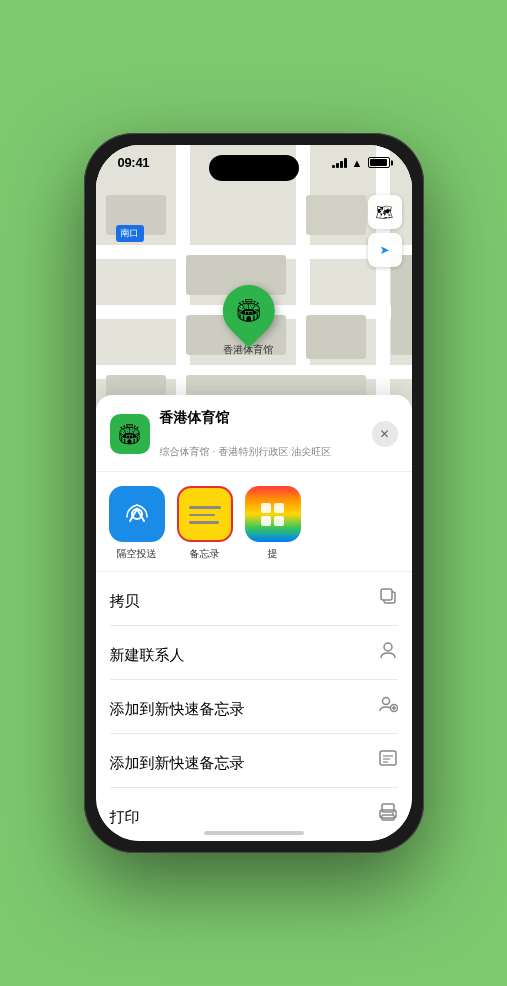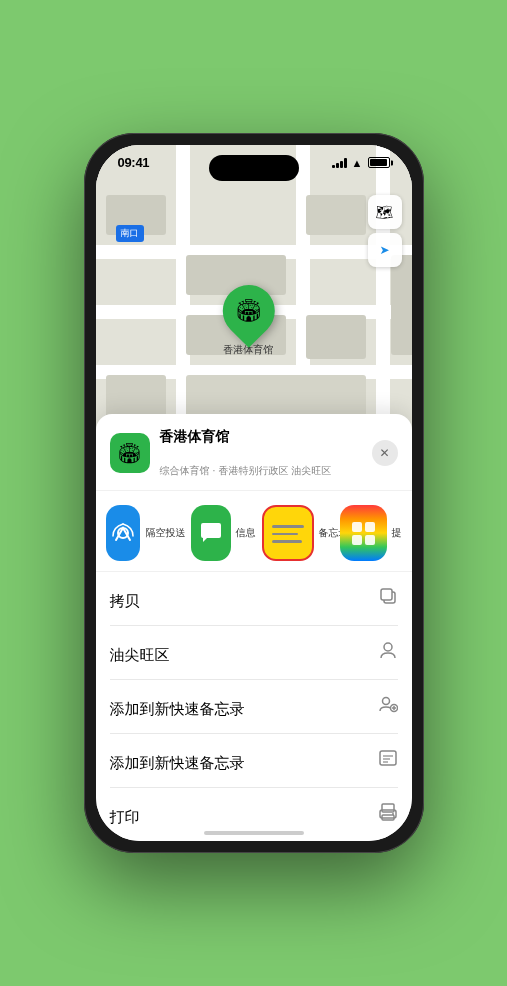--- a/index.html
+++ b/index.html
@@ -292,21 +292,21 @@
     }
 
     .share-icons {
       display: flex;
       gap: 6px;
       align-items: flex-start;
     }
 
     .share-item {
       display: flex;
-      flex-direction: row;
+      flex-direction: column;
       align-items: center;
       gap: 5px;
       min-width: 62px;
     }
 
     .share-icon-btn {
       width: 56px;
       height: 56px;
       border-radius: 14px;
       display: flex;
@@ -480,28 +480,20 @@
               <svg width="28" height="28" viewBox="0 0 28 28">
                 <circle cx="14" cy="14" r="5" fill="none" stroke="white" stroke-width="2"></circle>
                 <path d="M7 21 L14 9 L21 21" fill="none" stroke="white" stroke-width="2" stroke-linecap="round"></path>
                 <path d="M4 17 Q4 8 14 5" fill="none" stroke="white" stroke-width="1.5" stroke-linecap="round"></path>
                 <path d="M24 17 Q24 8 14 5" fill="none" stroke="white" stroke-width="1.5" stroke-linecap="round"></path>
               </svg>
             </div>
             <span class="share-label">隔空投送</span>
           </div>
 
-          <div class="share-item">
-            <div class="share-icon-btn messages">
-              <svg width="28" height="28" viewBox="0 0 28 28">
-                <path d="M4 6 Q4 4 6 4 L22 4 Q24 4 24 6 L24 17 Q24 19 22 19 L10 19 L6 23 L6 19 L6 19 Q4 19 4 17 Z" fill="white"></path>
-              </svg>
-            </div>
-            <span class="share-label">信息</span>
-          </div>
 
 
           <div class="share-item">
             <div class="share-icon-btn notes">
               <div class="notes-lines">
                 <div class="notes-line" style="width:32px;"></div>
                 <div class="notes-line" style="width:26px;"></div>
                 <div class="notes-line" style="width:30px;"></div>
               </div>
             </div>
@@ -533,21 +525,21 @@
           <span class="action-label">拷贝</span>
           <span class="action-icon">
             <svg width="20" height="20" viewBox="0 0 20 20">
               <rect x="6" y="6" width="11" height="11" rx="2" fill="none" stroke="#888" stroke-width="1.5"></rect>
               <rect x="3" y="3" width="11" height="11" rx="2" fill="white" stroke="#888" stroke-width="1.5"></rect>
             </svg>
           </span>
         </div>
 
         <div class="action-item">
-          <span class="action-label">油尖旺区</span>
+          <span class="action-label">新建联系人</span>
           <span class="action-icon">
             <svg width="20" height="20" viewBox="0 0 20 20">
               <circle cx="10" cy="7" r="4" fill="none" stroke="#888" stroke-width="1.5"></circle>
               <path d="M3 18 Q3 13 10 13 Q17 13 17 18" fill="none" stroke="#888" stroke-width="1.5"></path>
             </svg>
           </span>
         </div>
 
         <div class="action-item">
           <span class="action-label">添加到新快速备忘录</span>

